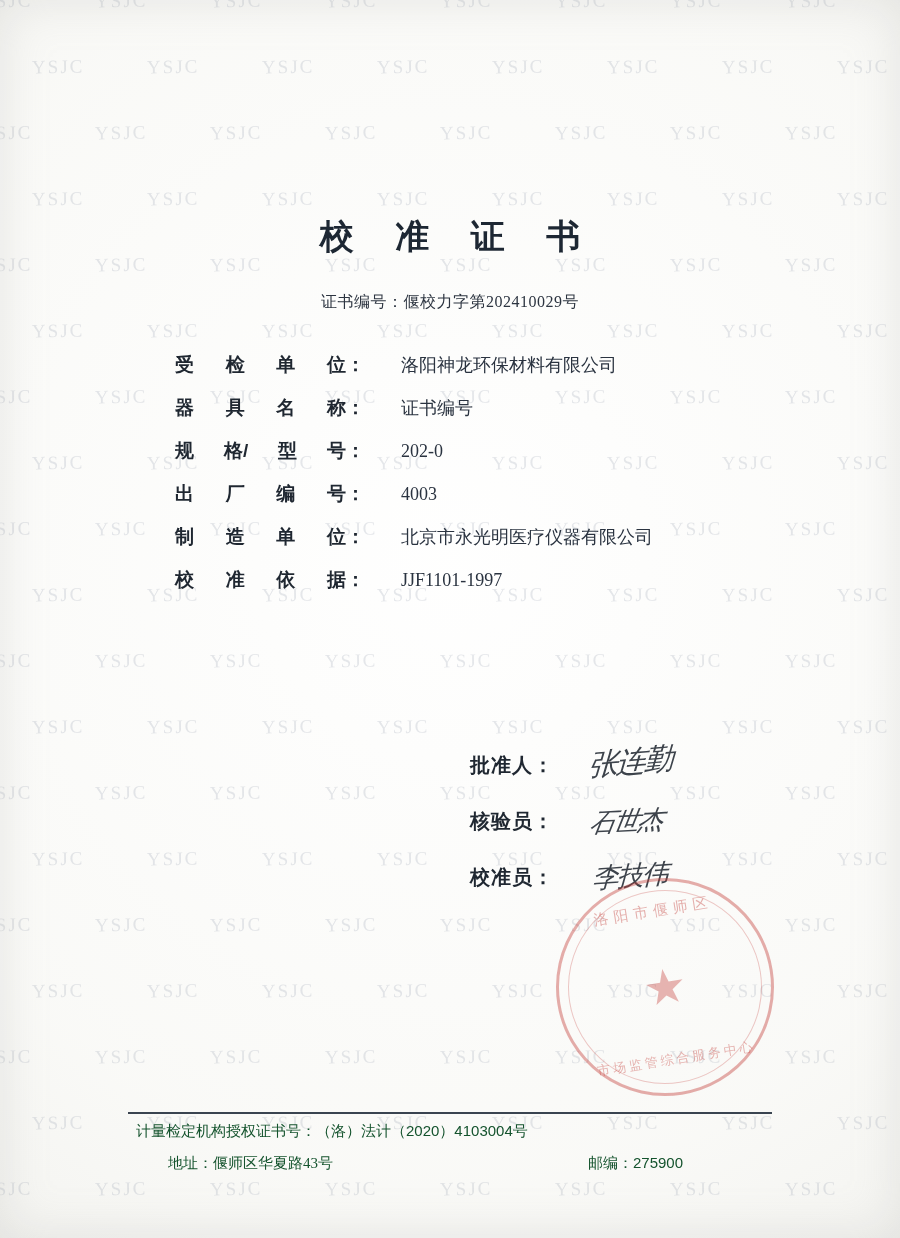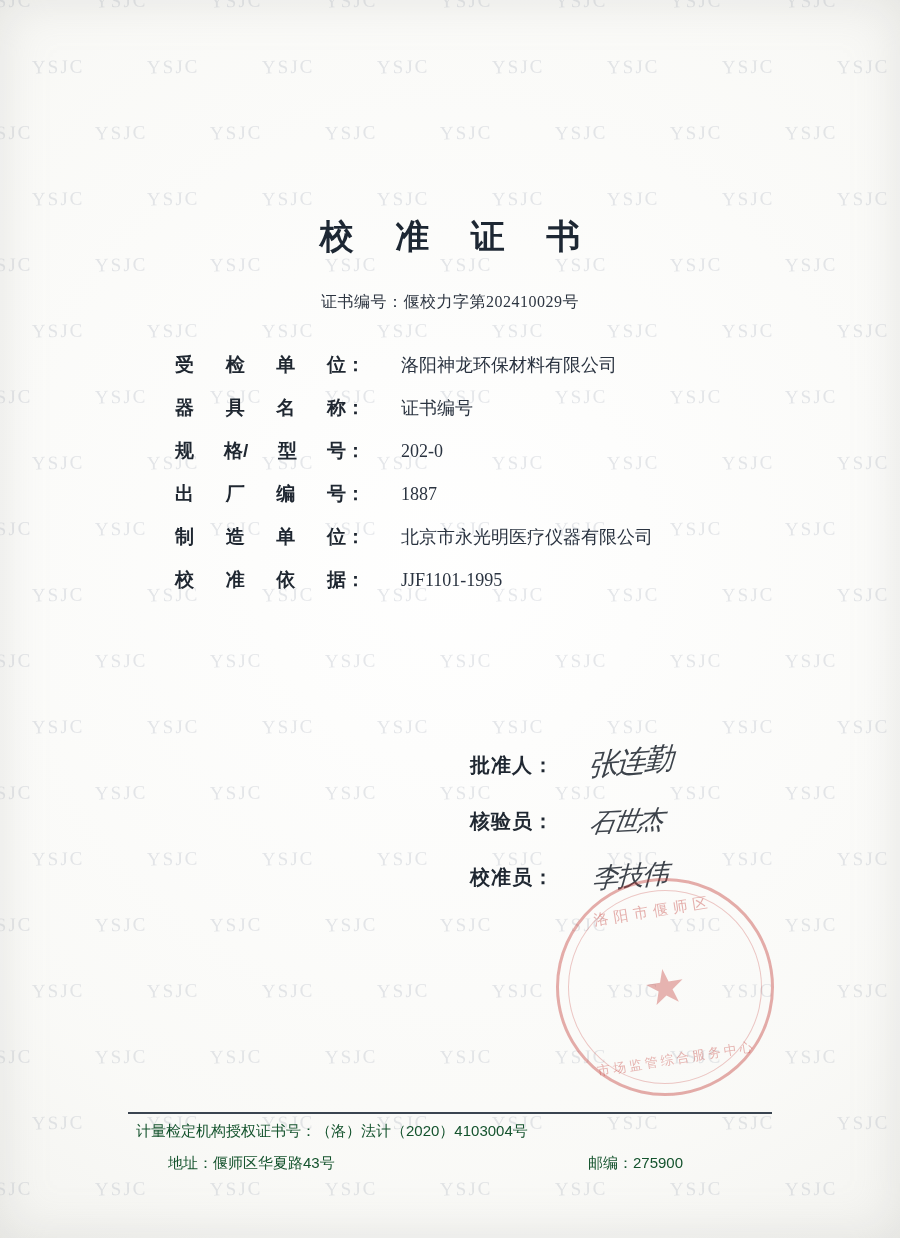--- a/index.html
+++ b/index.html
@@ -255,21 +255,21 @@
     font-family: "Liberation Sans", sans-serif;
     font-size: 15px;
     color: #14532d;
   }
   .footer-row {
     display: flex;
     height: 32px;
     align-items: baseline;
   }
   .footer-left { width: 420px; text-align: left; padding-left: 8px; }
-  .footer-left.indent { padding-left: 40px; }
+  .footer-left.indent { padding-left: 40px; font-family: Liberation Serif, serif; }
   .footer-right { flex: 1; text-align: left; }
 </style>
 </head>
 <body>
 
 <div id="page">
 
   <div id="paper-tint"></div>
 
   <div id="watermark-layer">
@@ -470,39 +470,39 @@
           </div>
           <div class="field-value">202-0</div>
         </div>
         <div class="field-row">
           <div class="field-label">
             <span>出</span>
             <span>厂</span>
             <span>编</span>
             <span>号：</span>
           </div>
-          <div class="field-value">1887</div>
+          <div class="field-value">4003</div>
         </div>
         <div class="field-row">
           <div class="field-label">
             <span>制</span>
             <span>造</span>
             <span>单</span>
             <span>位：</span>
           </div>
           <div class="field-value">北京市永光明医疗仪器有限公司</div>
         </div>
         <div class="field-row">
           <div class="field-label">
             <span>校</span>
             <span>准</span>
             <span>依</span>
             <span>据：</span>
           </div>
-          <div class="field-value">JJF1101-1995</div>
+          <div class="field-value">JJF1101-1997</div>
         </div>
       </div>
 
     <div id="signatures">
         <div class="sig-row"><span class="sig-label">批准人：</span><span class="sig-ink s1">张连勤</span></div>
         <div class="sig-row"><span class="sig-label">核验员：</span><span class="sig-ink s2">石世杰</span></div>
         <div class="sig-row"><span class="sig-label">校准员：</span><span class="sig-ink s3">李技伟</span></div>
       </div>
 
     <div id="seal">

